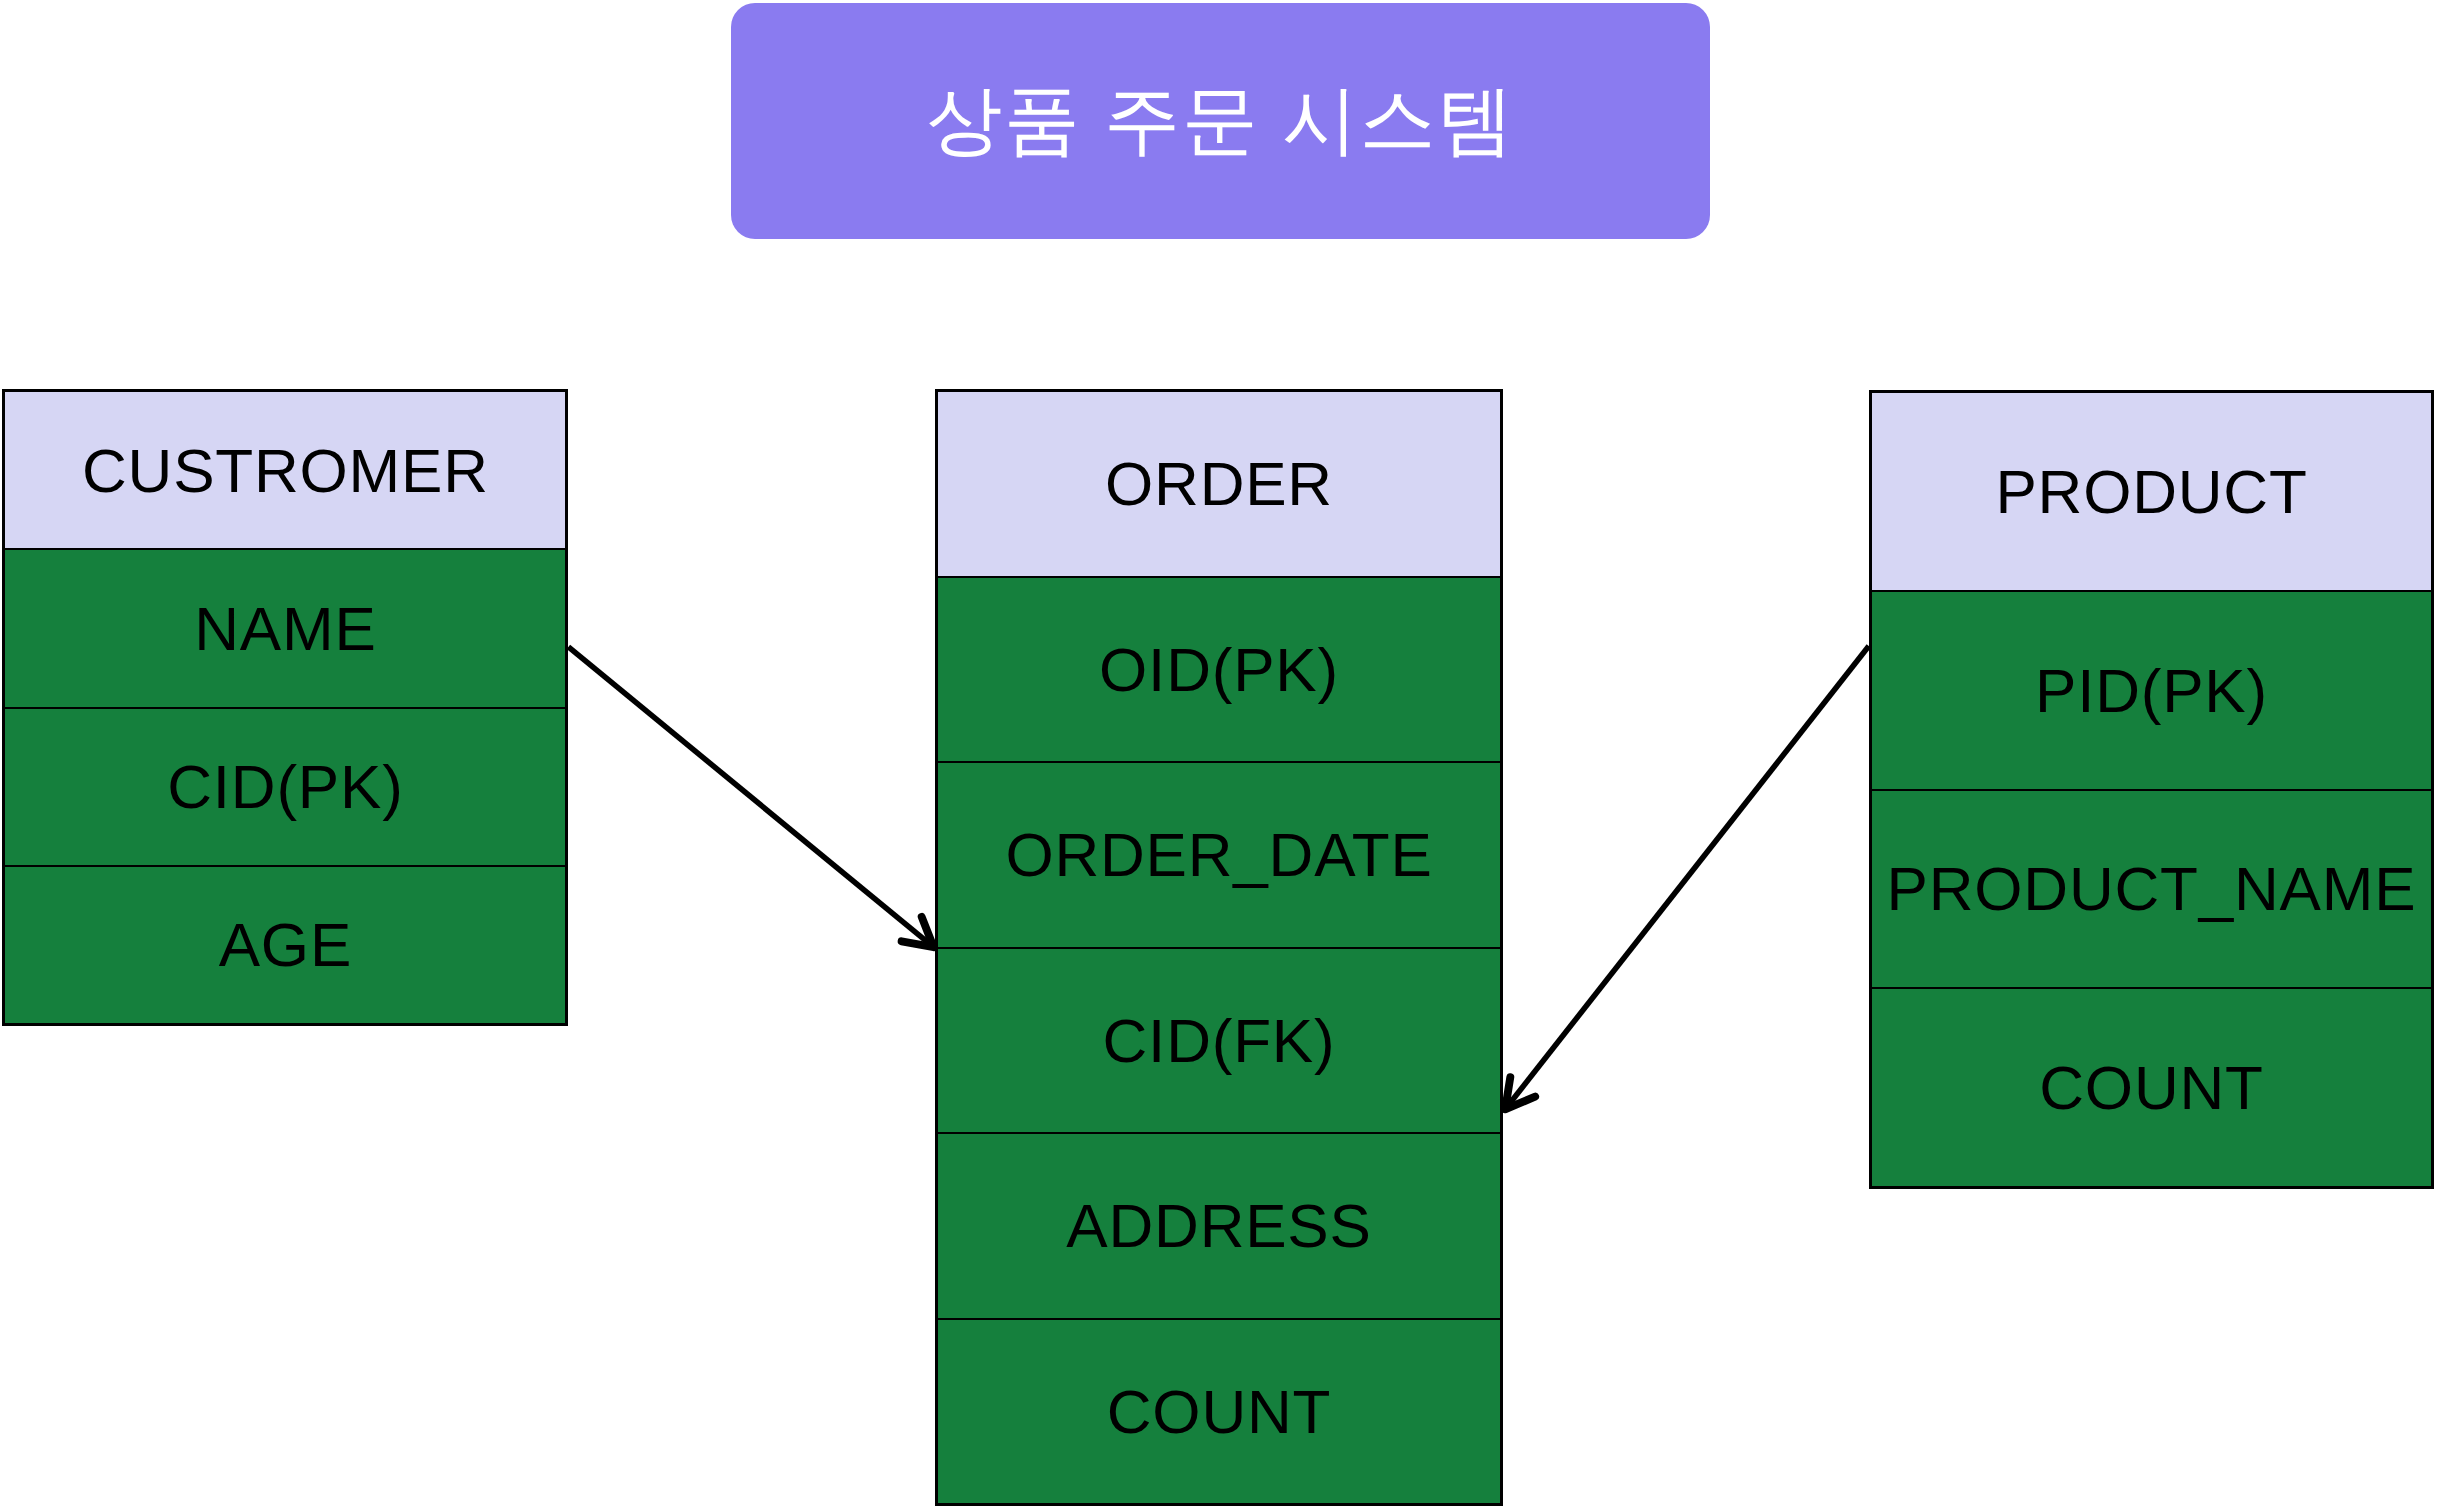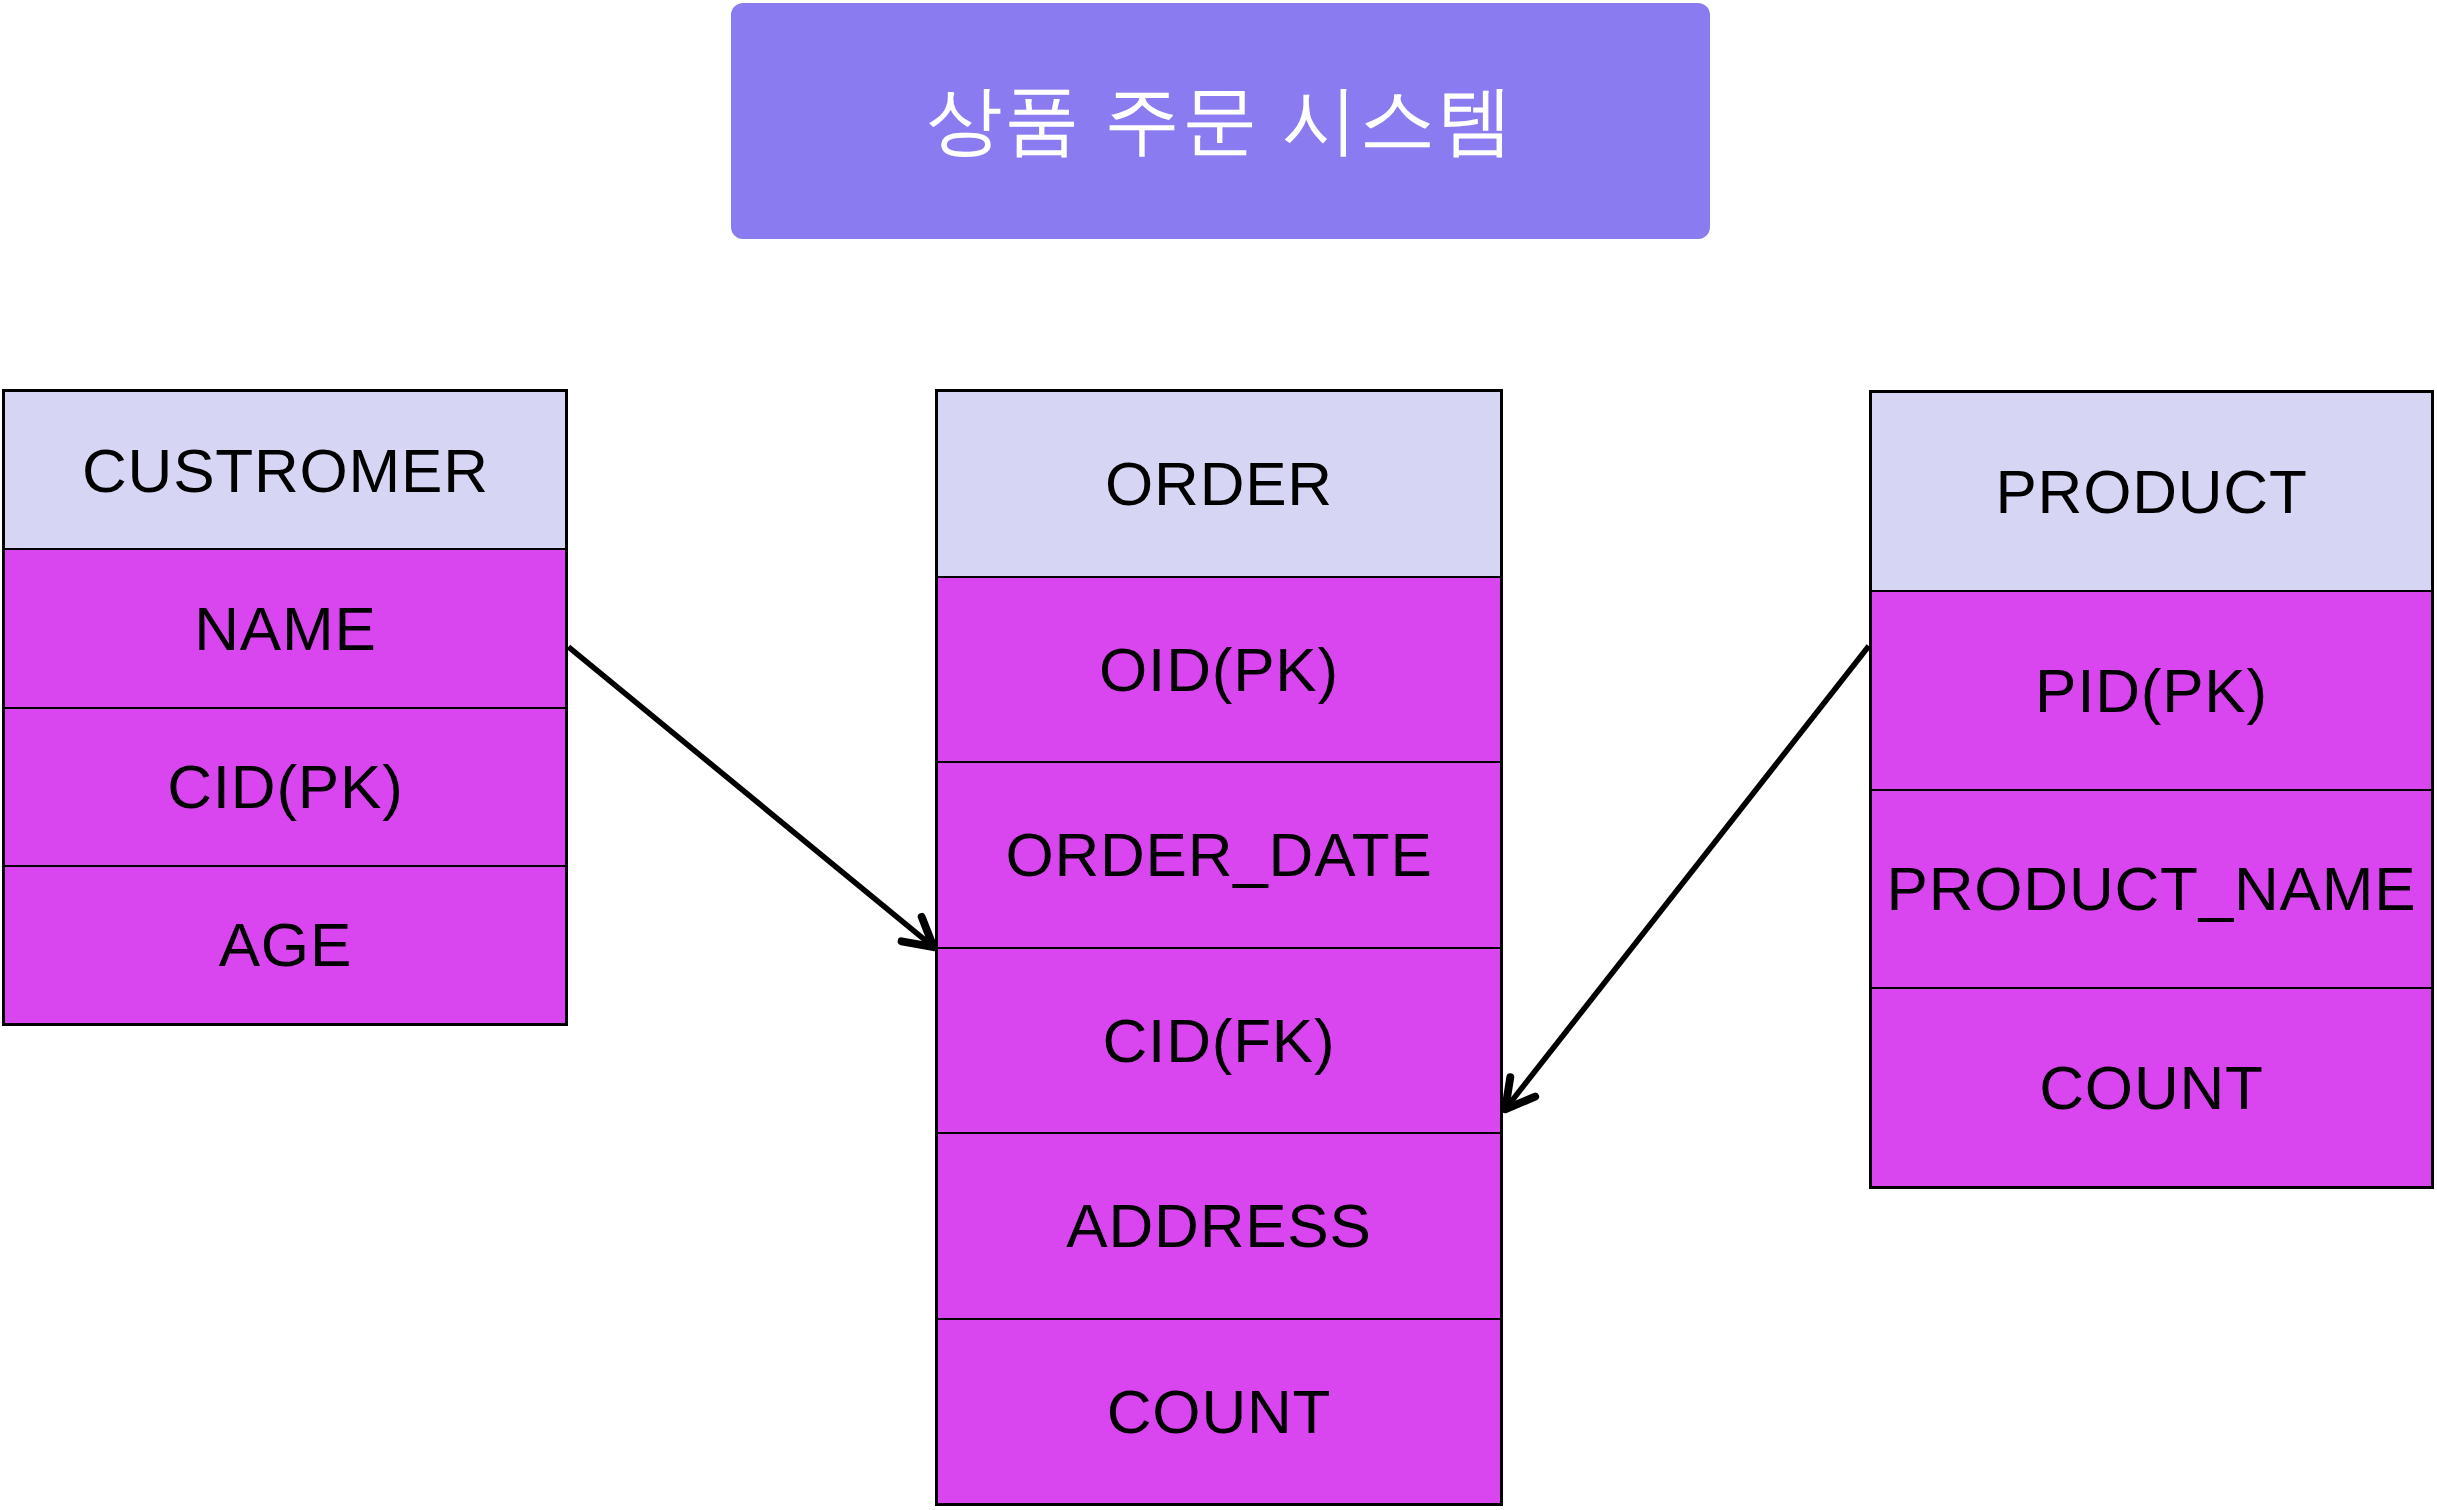--- a/index.html
+++ b/index.html
@@ -21,38 +21,38 @@
     height: 1511px;
   }
   
   .title-badge {
     position: absolute;
     left: 731px;
     top: 3.2px;
     width: 979px;
     height: 236px;
     background: #8A7BF0;
-    border-radius: 12px;
+    border-radius: 24px;
     display: flex;
     align-items: center;
     justify-content: center;
   }
   .title-badge .title-text {
     color: #FFFFFF;
     font-size: 76px;
     font-weight: 500;
     letter-spacing: 1.6px;
     white-space: nowrap;
   }
   
   .entity {
     position: absolute;
     box-sizing: border-box;
     border: 3.2px solid #000000;
-    background: #d946ef;
+    background: #15803d;
     display: flex;
     flex-direction: column;
   }
   .entity .row {
     flex: 1 1 0;
     display: flex;
     align-items: center;
     justify-content: center;
     border-top: 2.4px solid #000000;
     font-size: 62px;

